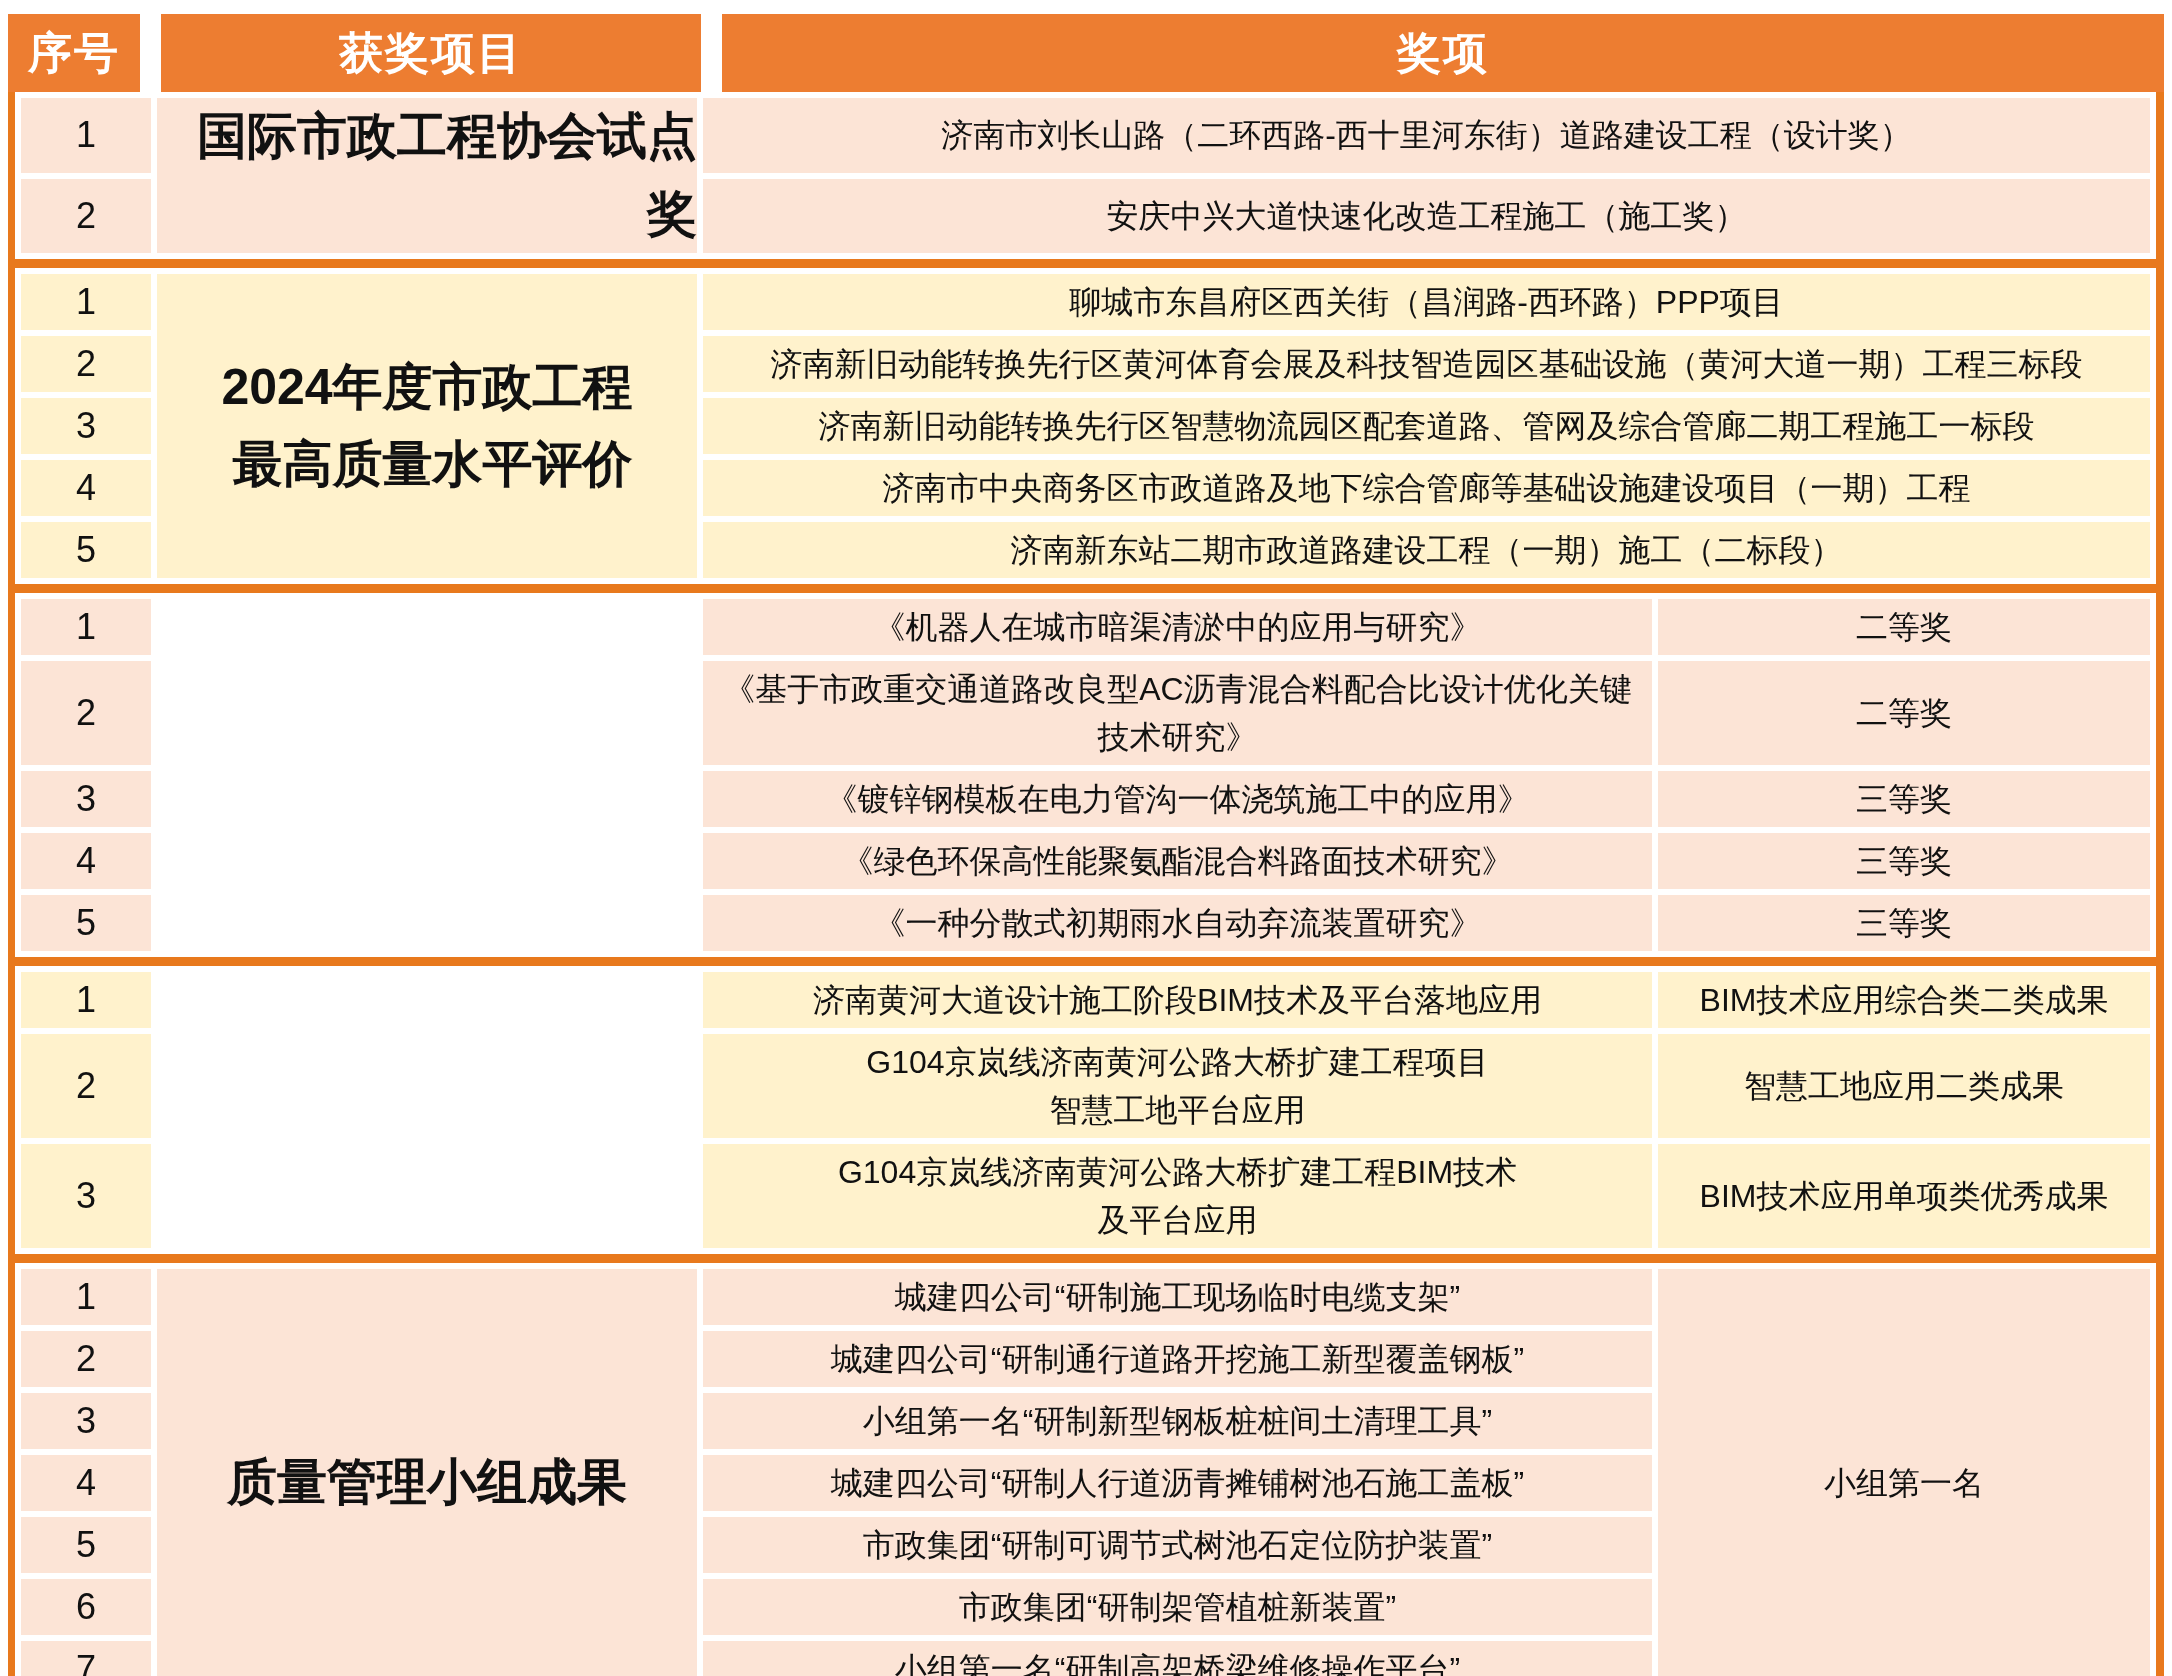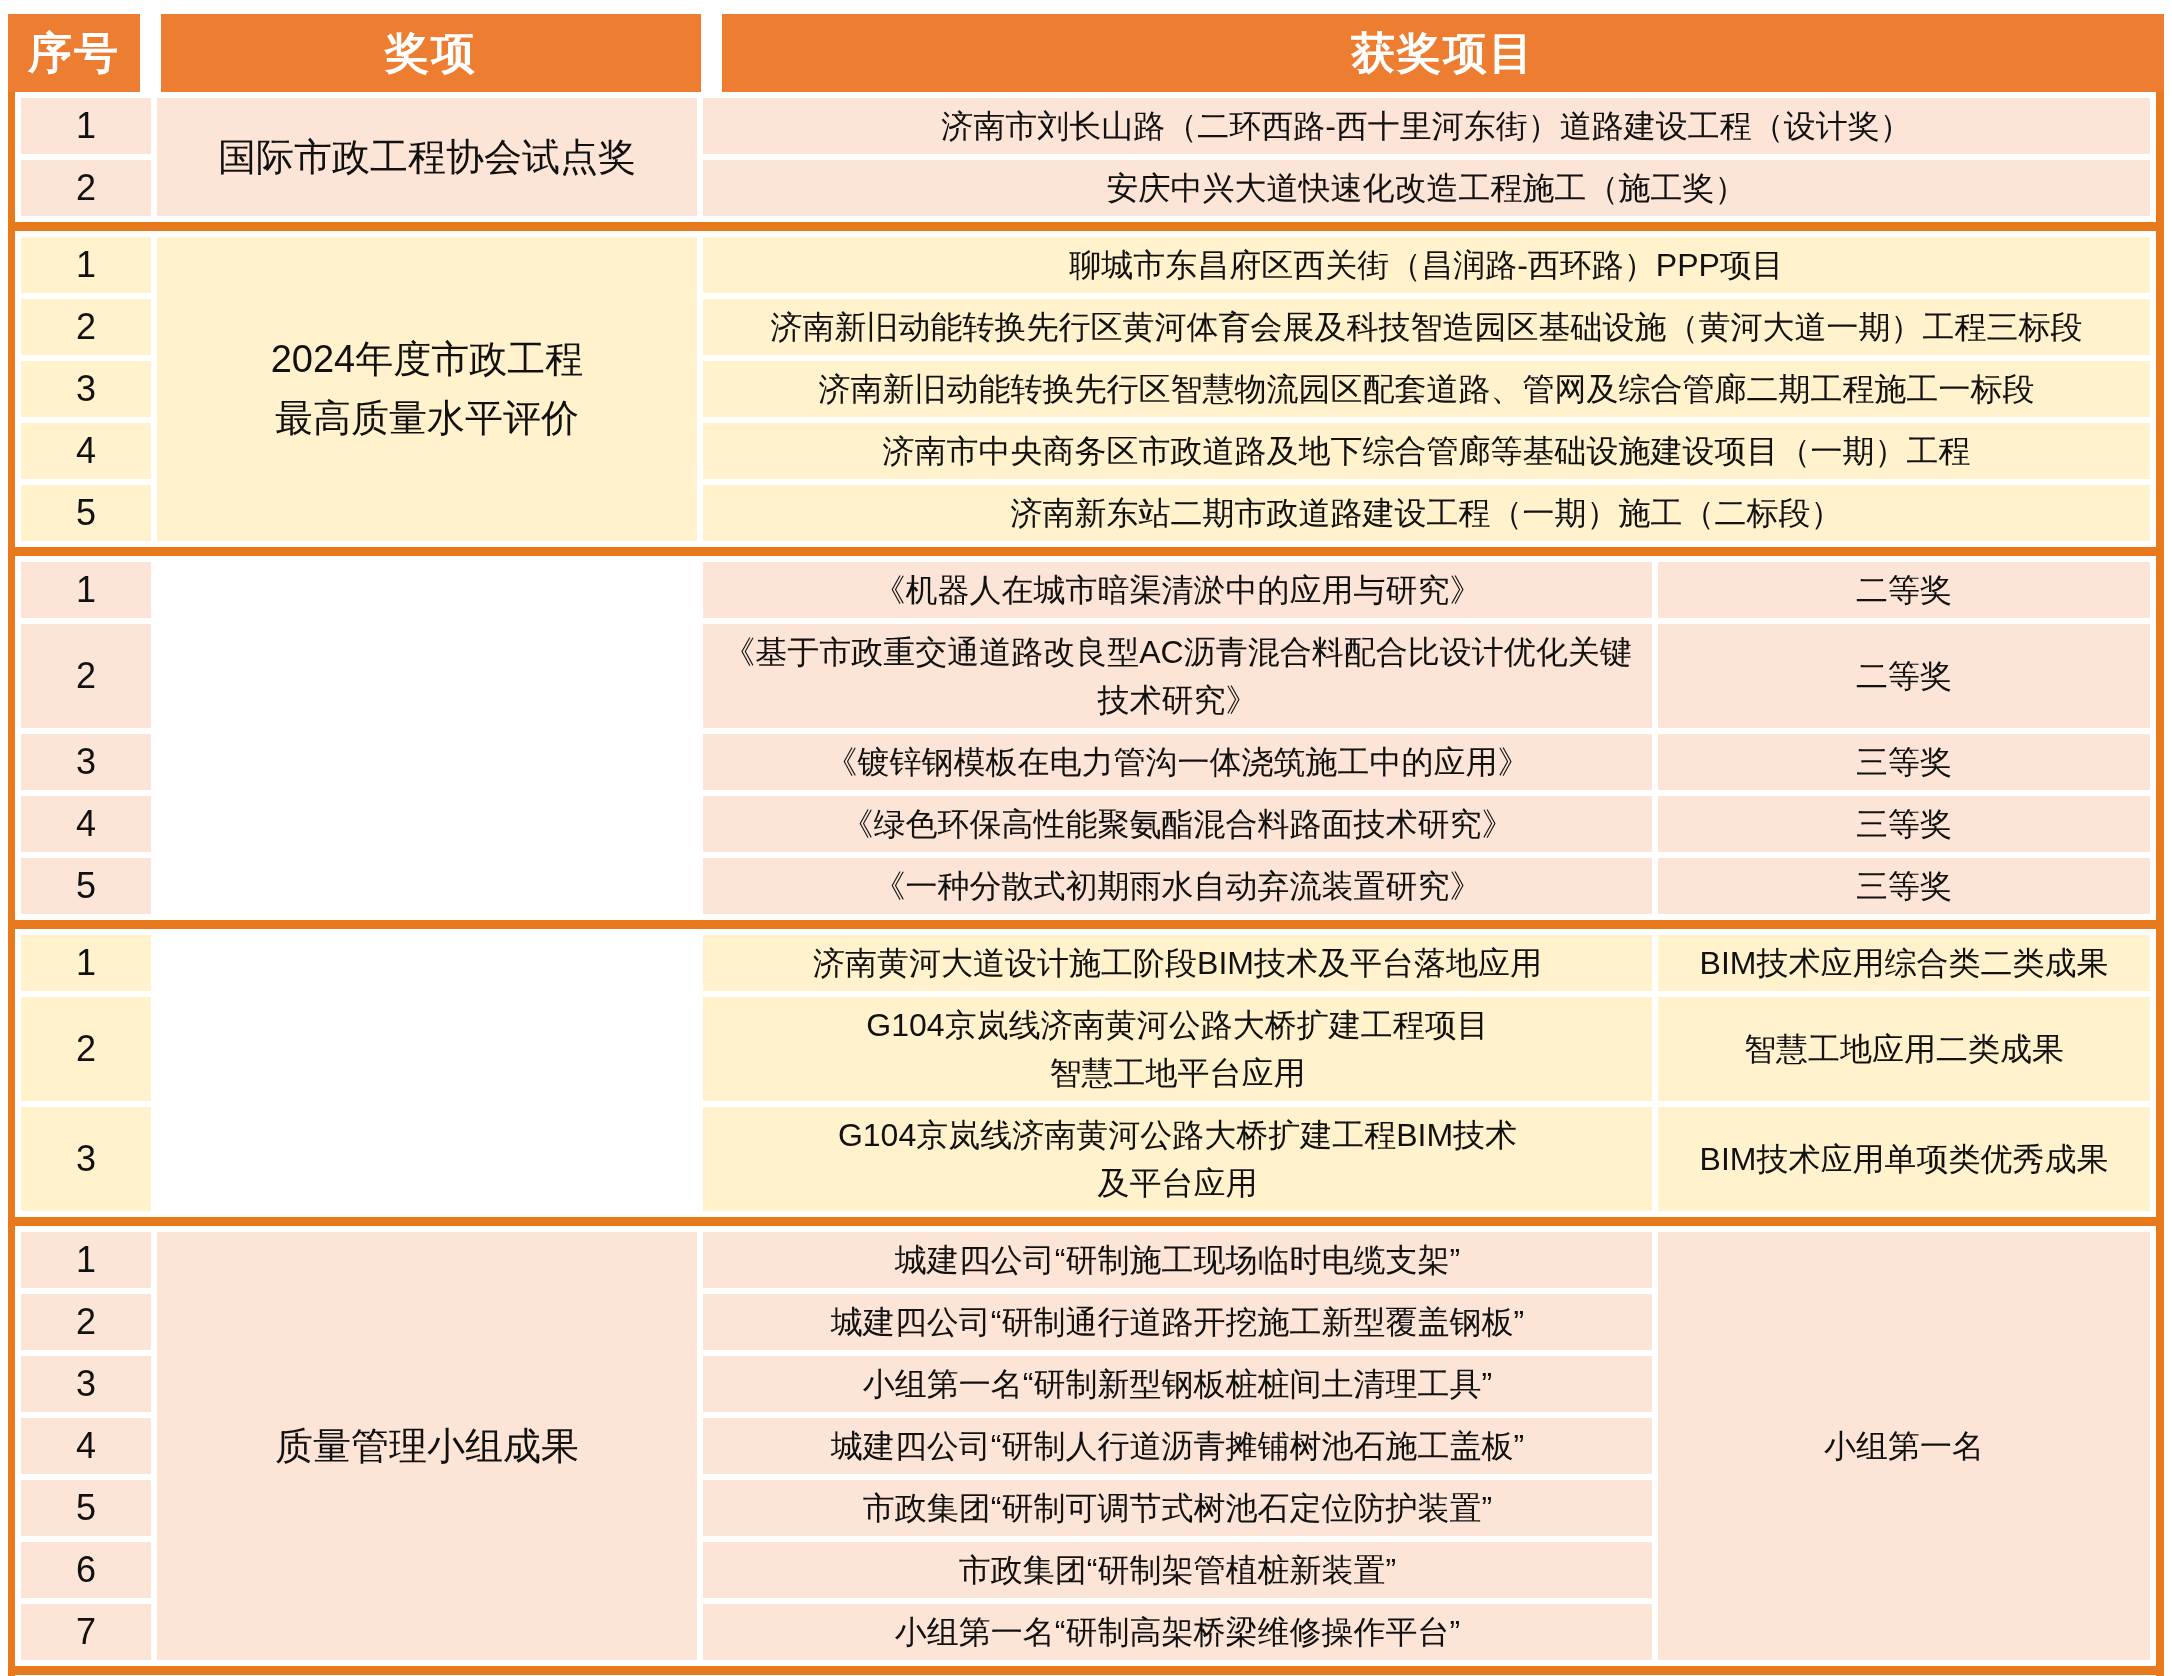--- a/index.html
+++ b/index.html
@@ -40,34 +40,34 @@
   .cols4{grid-template-columns:130px 540px 1fr 492px;}
 
   .cell{
     display:flex;align-items:center;justify-content:center;
     text-align:center;box-sizing:border-box;
   }
   .peach .cell{background:var(--peach);}
   .yellow .cell{background:var(--yellow);}
 
   .num{font-size:36px;}
-  .award{font-weight:normal;font-size:38px;line-height:1.55;white-space:pre-line;grid-column:2;}
+  .award{font-weight:bold;font-size:50px;line-height:1.55;white-space:pre-line;grid-column:2;text-align:right;}
   .proj{font-size:32px;line-height:1.5;white-space:pre-line;padding:4px 14px;}
   .result{font-size:32px;line-height:1.4;padding:4px 10px;}
 </style>
 </head>
 <body>
 
 <div class="page">
   <div class="tablewrap">
 
     <div class="header-row">
       <div class="hcell">序号</div>
+      <div class="hcell">获奖项目</div>
       <div class="hcell">奖项</div>
-      <div class="hcell">获奖项目</div>
     </div>
 
     <div class="frame">
 
       <div class="sec cols3 peach">
         <div class="cell num" style="grid-column:1;grid-row:1">1</div>
         <div class="cell num" style="grid-column:1;grid-row:2">2</div>
         <div class="cell award" style="grid-row:1 / span 2">国际市政工程协会试点奖</div>
         <div class="cell proj" style="grid-column:3;grid-row:1">济南市刘长山路（二环西路-西十里河东街）道路建设工程（设计奖）</div>
         <div class="cell proj" style="grid-column:3;grid-row:2">安庆中兴大道快速化改造工程施工（施工奖）</div>

